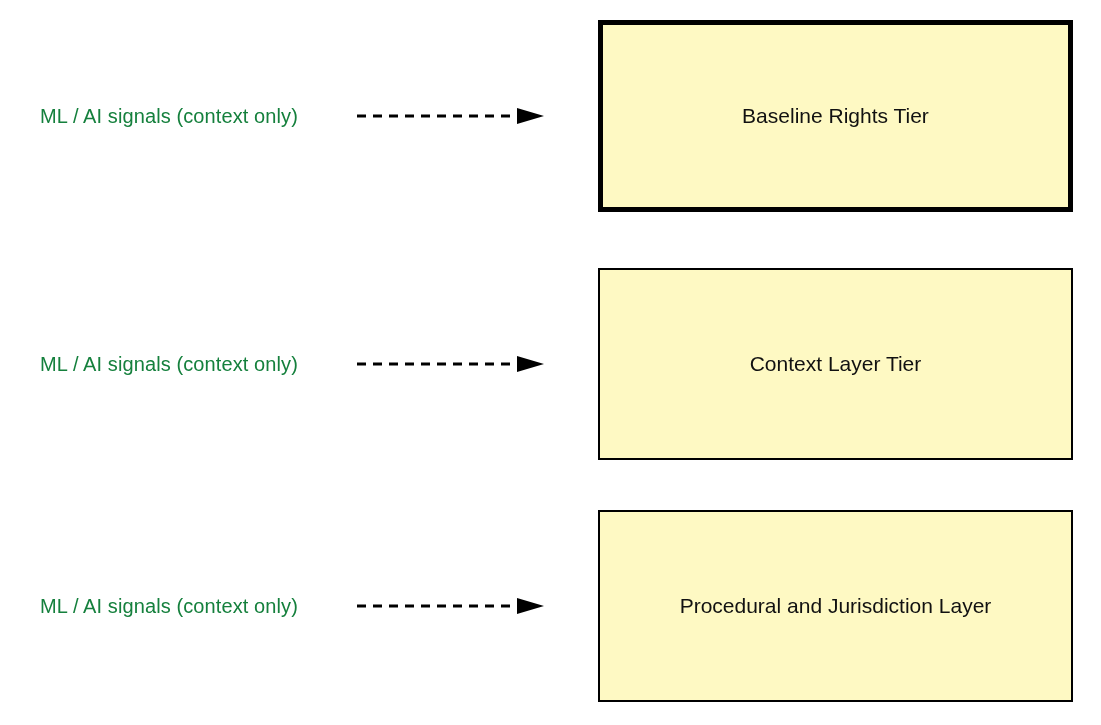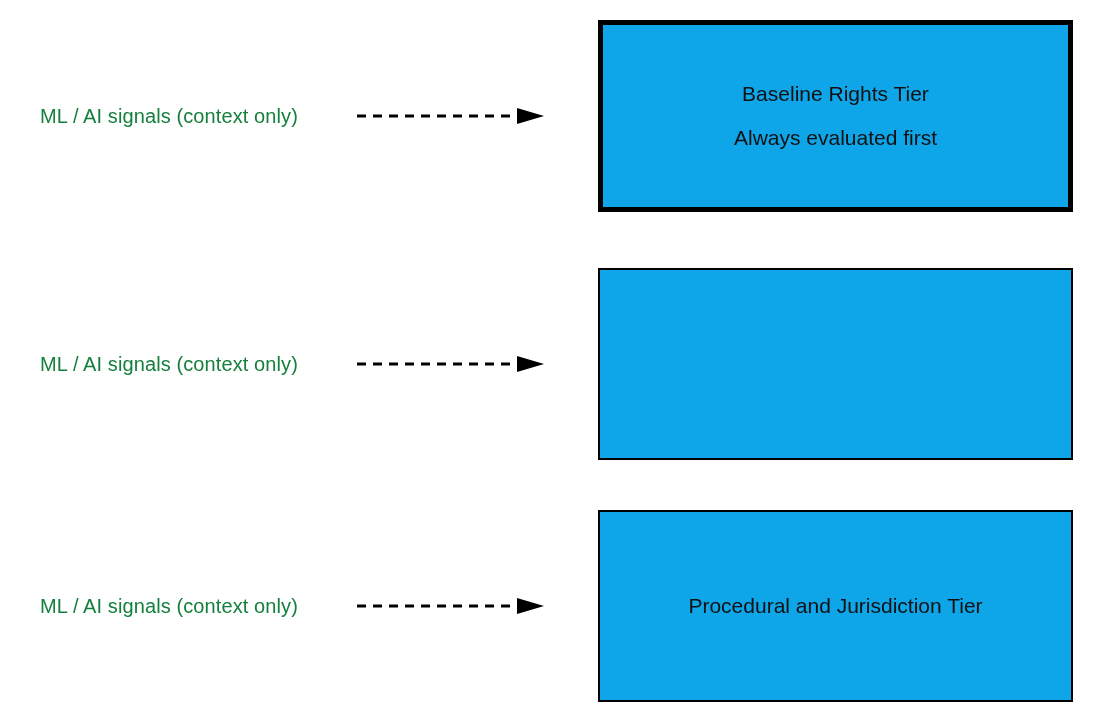--- a/index.html
+++ b/index.html
@@ -48,21 +48,21 @@
     display: block;
   }
   .tier-box {
     position: absolute;
     left: 598px;
     top: 0;
     width: 475px;
     height: 100%;
     box-sizing: border-box;
     border: 2px solid #000000;
-    background: #0ea5e9;
+    background: #fef9c3;
     display: flex;
     flex-direction: column;
     align-items: center;
     justify-content: center;
     gap: 15px;
     text-align: center;
   }
   .row.emphasized .tier-box {
     border-width: 5px;
   }
@@ -79,38 +79,38 @@
 <div class="canvas">
 
   <div class="row row-1 emphasized">
     <div class="signal-label">ML / AI signals (context only)</div>
     <svg class="arrow" viewBox="0 0 188 22" aria-hidden="true">
       <line x1="1" y1="11" x2="160" y2="11" stroke="#000000" stroke-width="3" stroke-dasharray="9 7"></line>
       <polygon points="161,3 188,11 161,19" fill="#000000"></polygon>
     </svg>
     <div class="tier-box">
       <div class="tier-title">Baseline Rights Tier</div>
-      <div class="tier-subtitle">Always evaluated first</div>
     </div>
   </div>
 
   <div class="row row-2">
     <div class="signal-label">ML / AI signals (context only)</div>
     <svg class="arrow" viewBox="0 0 188 22" aria-hidden="true">
       <line x1="1" y1="11" x2="160" y2="11" stroke="#000000" stroke-width="3" stroke-dasharray="9 7"></line>
       <polygon points="161,3 188,11 161,19" fill="#000000"></polygon>
     </svg>
     <div class="tier-box">
+      <div class="tier-title">Context Layer Tier</div>
     </div>
   </div>
 
   <div class="row row-3">
     <div class="signal-label">ML / AI signals (context only)</div>
     <svg class="arrow" viewBox="0 0 188 22" aria-hidden="true">
       <line x1="1" y1="11" x2="160" y2="11" stroke="#000000" stroke-width="3" stroke-dasharray="9 7"></line>
       <polygon points="161,3 188,11 161,19" fill="#000000"></polygon>
     </svg>
     <div class="tier-box">
-      <div class="tier-title">Procedural and Jurisdiction Tier</div>
+      <div class="tier-title">Procedural and Jurisdiction Layer</div>
     </div>
   </div>
 
 </div>
 
 </body></html>

